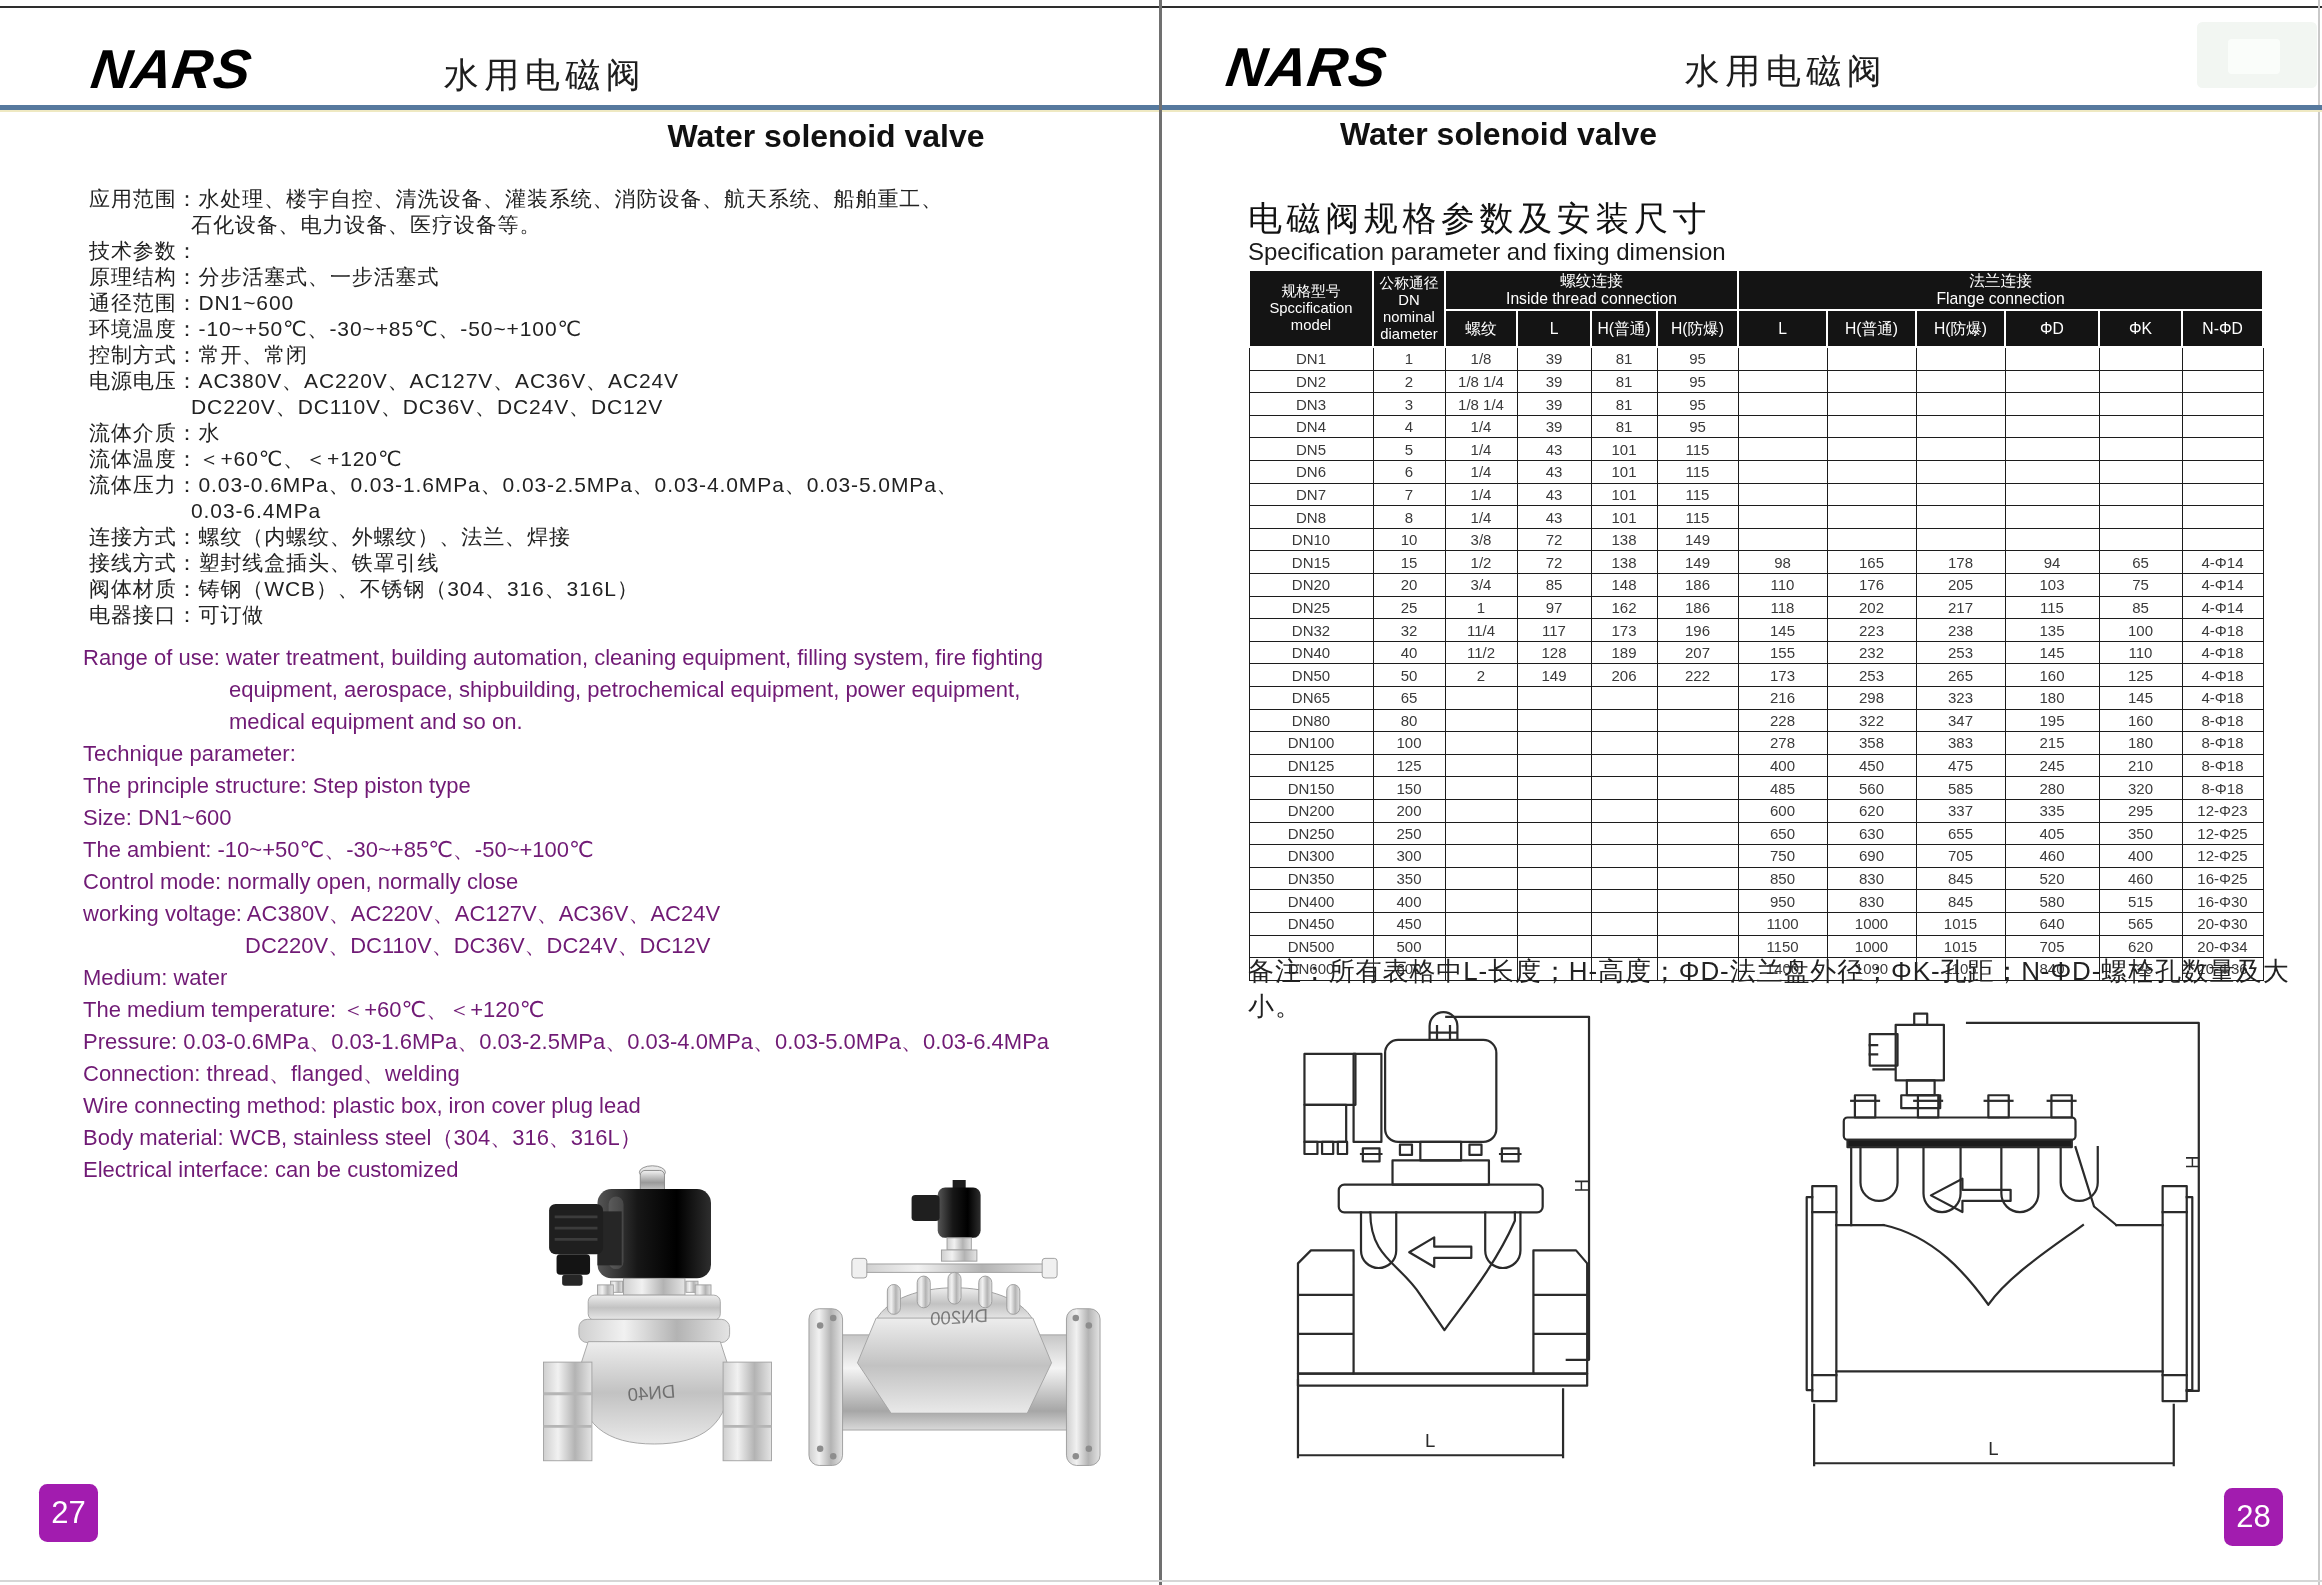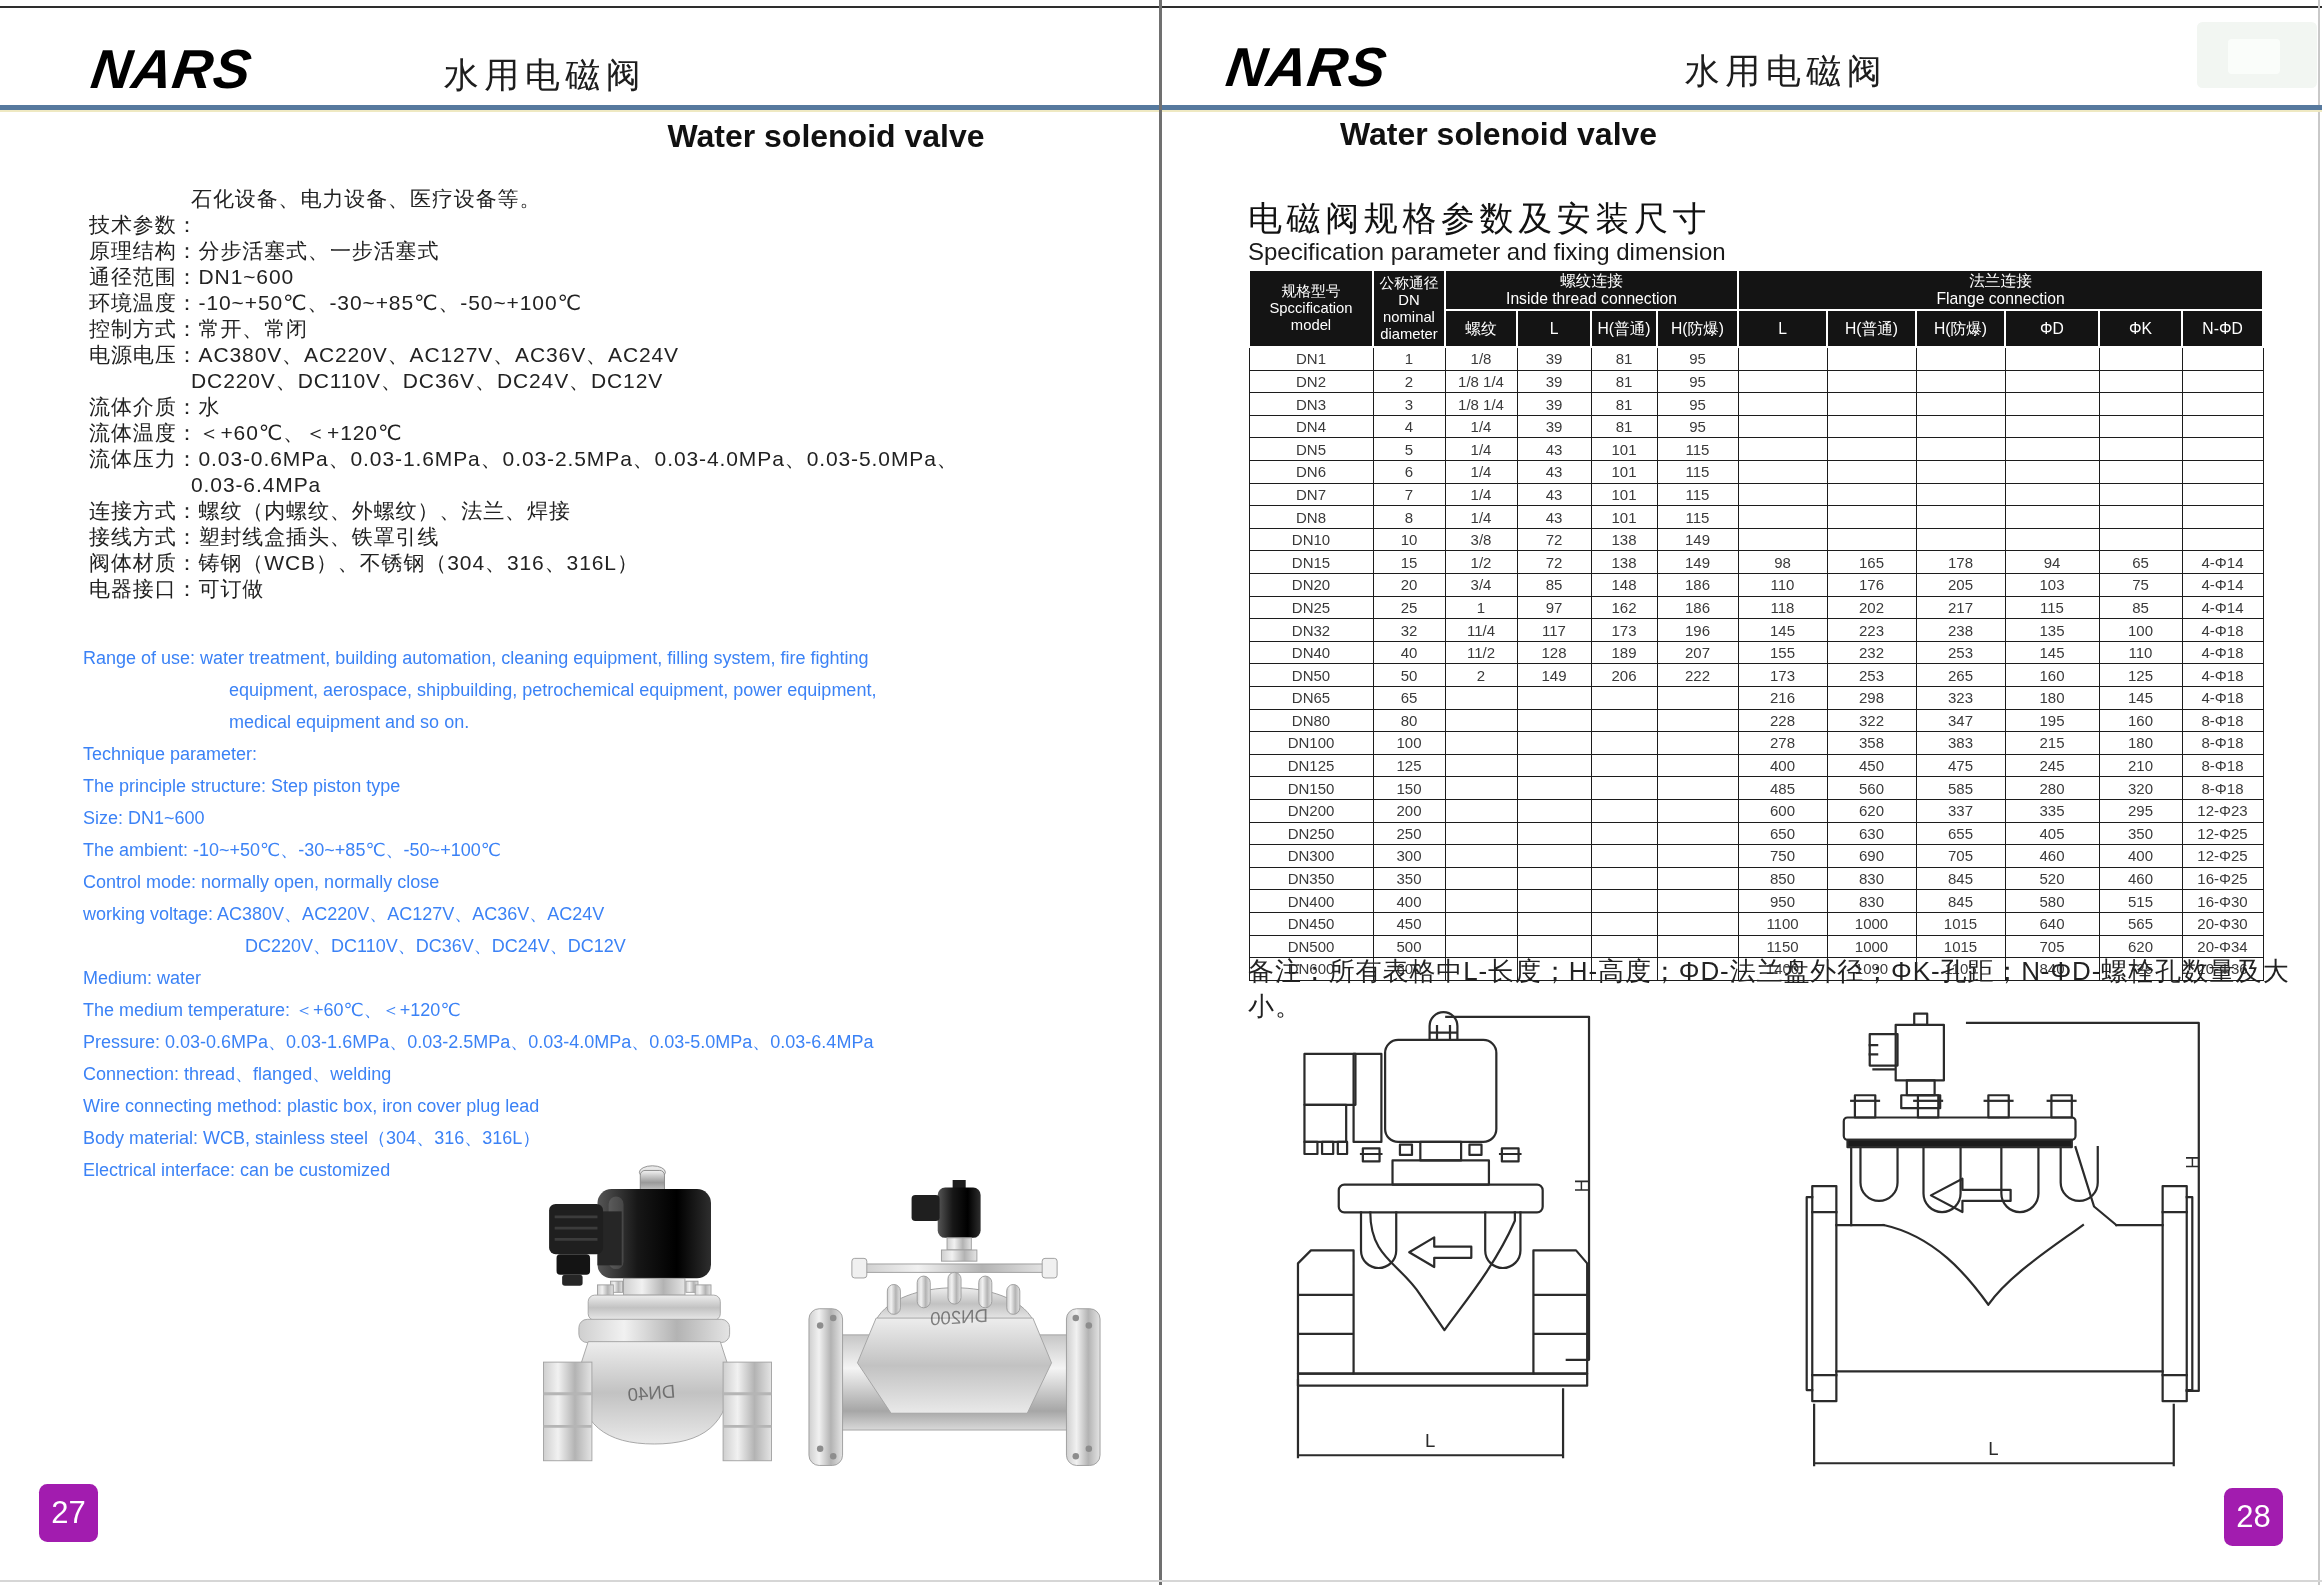--- a/index.html
+++ b/index.html
@@ -17,21 +17,21 @@
         transform:skewX(-8deg);color:#000;}
   .cn-head{font-size:35px;letter-spacing:5.5px;color:#1d1d1d;text-align:center;}
   .en-title{font-size:32px;font-weight:bold;color:#111;}
   .page-badge{width:59px;height:58px;background:#a21caf;border-radius:8.3px;
               color:#fff;font-size:31px;display:flex;align-items:center;justify-content:center;}
   .watermark{background:#f2f6f2;border-radius:5.5px;}
   .watermark-inner{background:#fafdfa;border-radius:3.7px;}
   
   .cn-specs{left:89px;top:186px;width:1015px;font-size:21px;line-height:26px;
             color:#222;letter-spacing:0.9px;}
-  .en-specs{left:83px;top:642px;width:1071px;font-size:18px;line-height:32px;color:#3b82f6;}
+  .en-specs{left:83px;top:642px;width:1071px;font-size:22px;line-height:32px;color:#701a75;}
   
   .section-cn{left:1248px;top:196px;font-size:34px;font-weight:normal;letter-spacing:4.6px;color:#111;}
   .section-en{left:1248px;top:238px;font-size:24px;color:#1a1a1a;}
   .note-line{left:1248px;top:954px;font-size:26px;color:#222;letter-spacing:0.9px;}
   
   .spec-table{left:1248px;top:269px;border-collapse:collapse;table-layout:fixed;width:1004px;}
   .spec-table th{background:#141414;color:#fff;font-weight:normal;
                  border:2.8px solid #ffffff;white-space:pre-line;line-height:1.15;}
   .spec-table .gh{font-size:15.7px;}
   .spec-table .sh{font-size:15.7px;height:33px;}
@@ -54,20 +54,21 @@
 <div class="abs head-rule-blue" style="left:0;width:1159px;"></div>
 <div class="abs head-rule-gold" style="left:0;width:1159px;"></div>
 <div class="abs head-rule-blue" style="left:1162px;width:1160px;"></div>
 <div class="abs head-rule-gold" style="left:1162px;width:1160px;"></div>
 
 <div class="abs logo" style="left:92px;top:37px;">NARS</div>
 <div class="abs cn-head" style="left:351px;top:52px;width:388px;">水用电磁阀</div>
 <div class="abs en-title" style="left:632px;top:118px;width:388px;text-align:center;">Water solenoid valve</div>
 
 <div class="abs cn-specs">
+    <div class="cn-line">应用范围：水处理、楼宇自控、清洗设备、灌装系统、消防设备、航天系统、船舶重工、</div>
     <div class="cn-line" style="padding-left: 102px;">石化设备、电力设备、医疗设备等。</div>
     <div class="cn-line">技术参数：</div>
     <div class="cn-line">原理结构：分步活塞式、一步活塞式</div>
     <div class="cn-line">通径范围：DN1~600</div>
     <div class="cn-line">环境温度：-10~+50℃、-30~+85℃、-50~+100℃</div>
     <div class="cn-line">控制方式：常开、常闭</div>
     <div class="cn-line">电源电压：AC380V、AC220V、AC127V、AC36V、AC24V</div>
     <div class="cn-line" style="padding-left: 102px;">DC220V、DC110V、DC36V、DC24V、DC12V</div>
     <div class="cn-line">流体介质：水</div>
     <div class="cn-line">流体温度：＜+60℃、＜+120℃</div>

